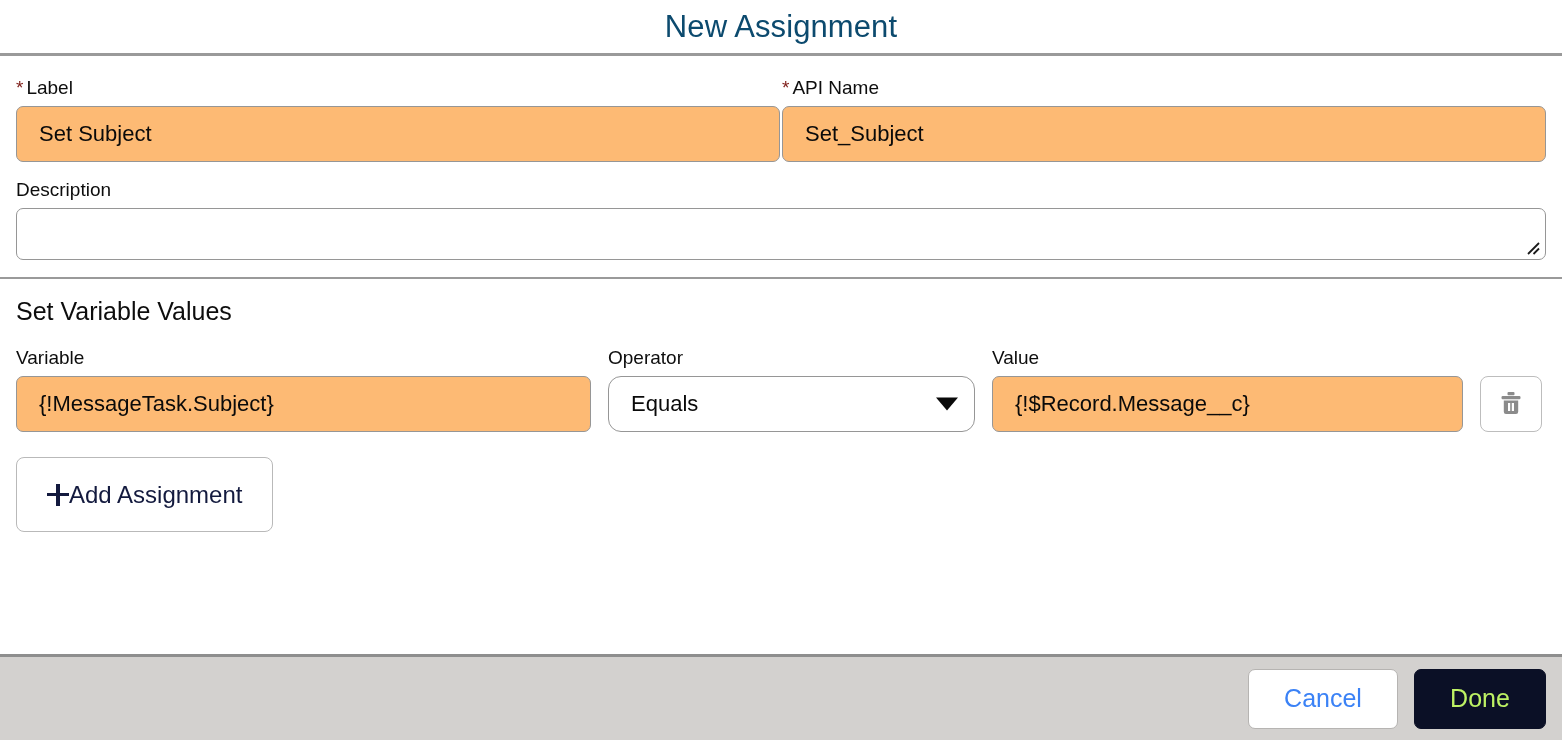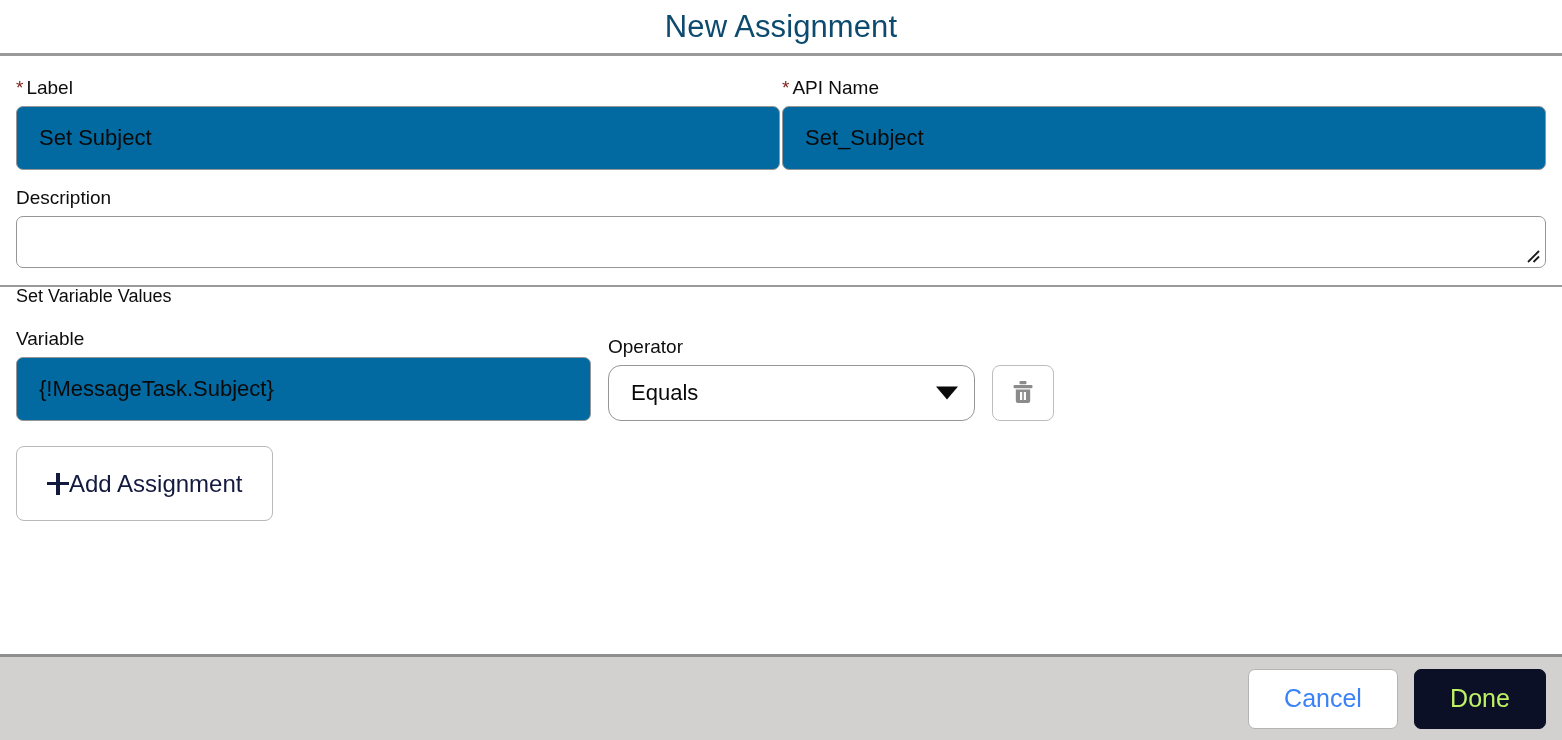--- a/index.html
+++ b/index.html
@@ -61,24 +61,24 @@
 
   .row-two {
     display: flex;
     gap: 2px;
     padding-top: 22px;
   }
   .col-half { width: 810px; }
 
   .txt-input {
     width: 100%;
-    height: 64px;
+    height: 56px;
     border: 1.5px solid #969696;
     border-radius: 7px;
-    background: #0369a1;
+    background: #fdba74;
     font-family: inherit;
     font-size: 22px;
     color: #0a0a0a;
     padding: 0 14px 0 22px;
     outline: none;
     display: block;
   }
   .txt-input::placeholder { color: #9a9a9a; }
 
   .desc-block { padding-top: 18px; }
@@ -105,23 +105,24 @@
     pointer-events: none;
   }
 
   .section-divider {
     margin: 17px -16px 0 -16px;
     height: 2px;
     background: #9a9a9a;
   }
 
   .section-head {
-    font-size: 18px;
+    font-size: 25px;
     color: #0d0d0d;
     line-height: 1;
+    padding-top: 20px;
   }
   .section-sub {
     font-size: 19px;
     color: #0d0d0d;
     line-height: 1;
     padding-top: 16px;
   }
 
   
   .assign-row {
@@ -282,20 +283,24 @@
       <div class="cell-operator">
         <label class="field-label">Operator</label>
         <div class="select-wrap">
           <div class="sel-input">
             <span>Equals</span>
           </div>
           <span class="caret"></span>
         </div>
       </div>
 
+      <div class="cell-value">
+        <label class="field-label">Value</label>
+        <input class="txt-input" type="text" value="{!$Record.Message__c}" style="">
+      </div>
 
       <div class="cell-delete">
         <button class="del-btn">
           <svg width="26" height="28" viewBox="0 0 26 28">
             <rect x="9.5" y="2" width="7" height="3.2" rx="1" fill="#8b8b8b"></rect>
             <rect x="3.5" y="6" width="19" height="3.2" rx="1.2" fill="#8b8b8b"></rect>
             <path d="M5.8 10.4 h14.4 v11.4 a2.2 2.2 0 0 1 -2.2 2.2 h-10 a2.2 2.2 0 0 1 -2.2 -2.2 z" fill="#8b8b8b"></path>
             <rect x="10" y="13" width="2.2" height="8" fill="#ffffff"></rect>
             <rect x="13.8" y="13" width="2.2" height="8" fill="#ffffff"></rect>
           </svg>

